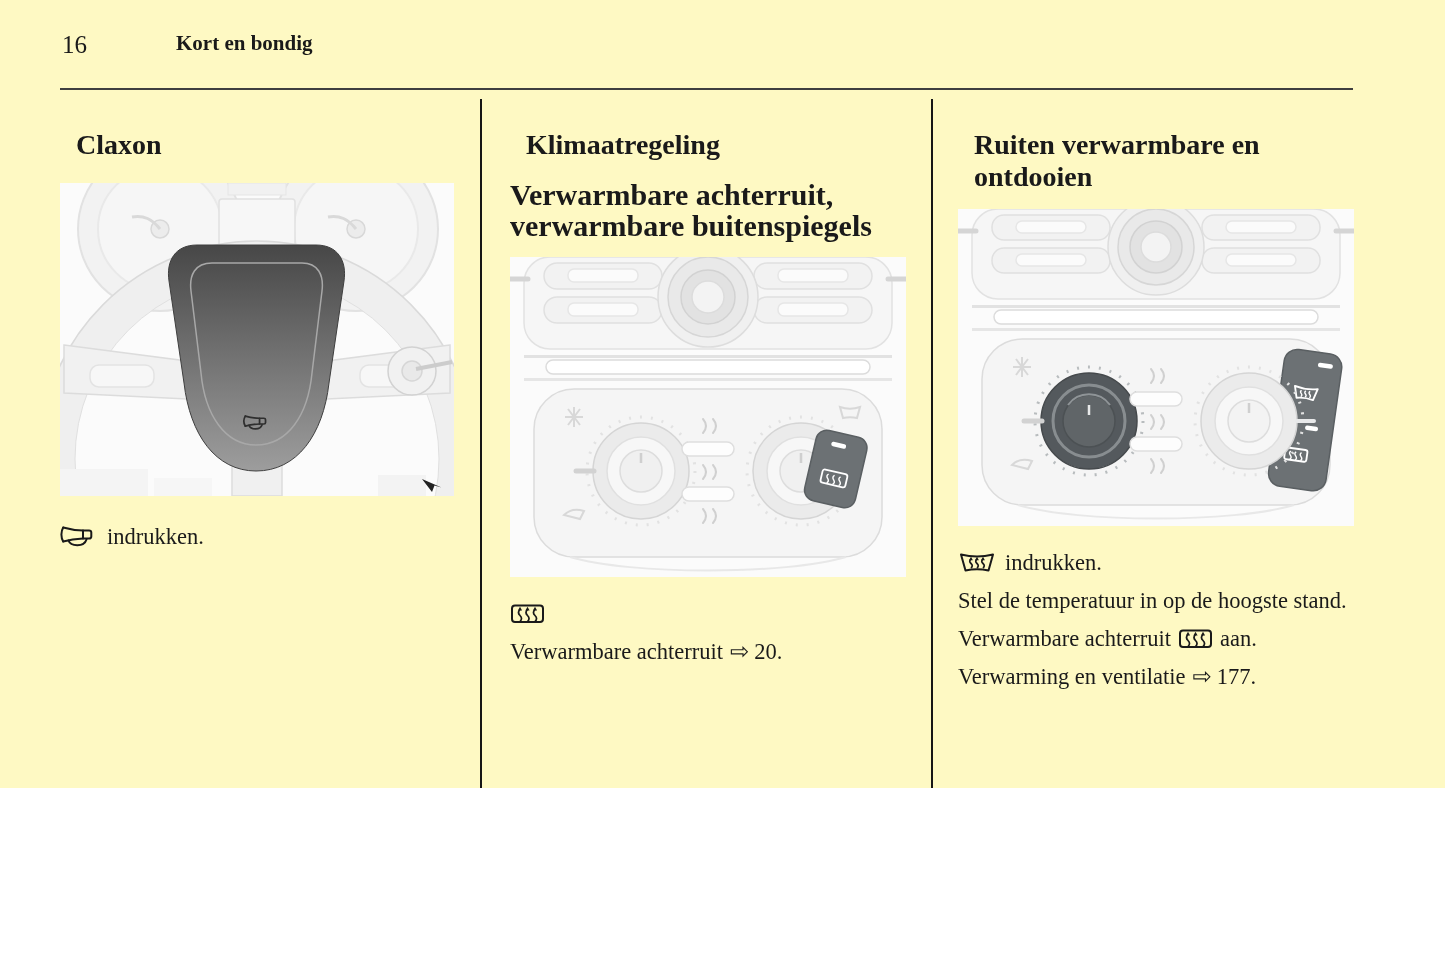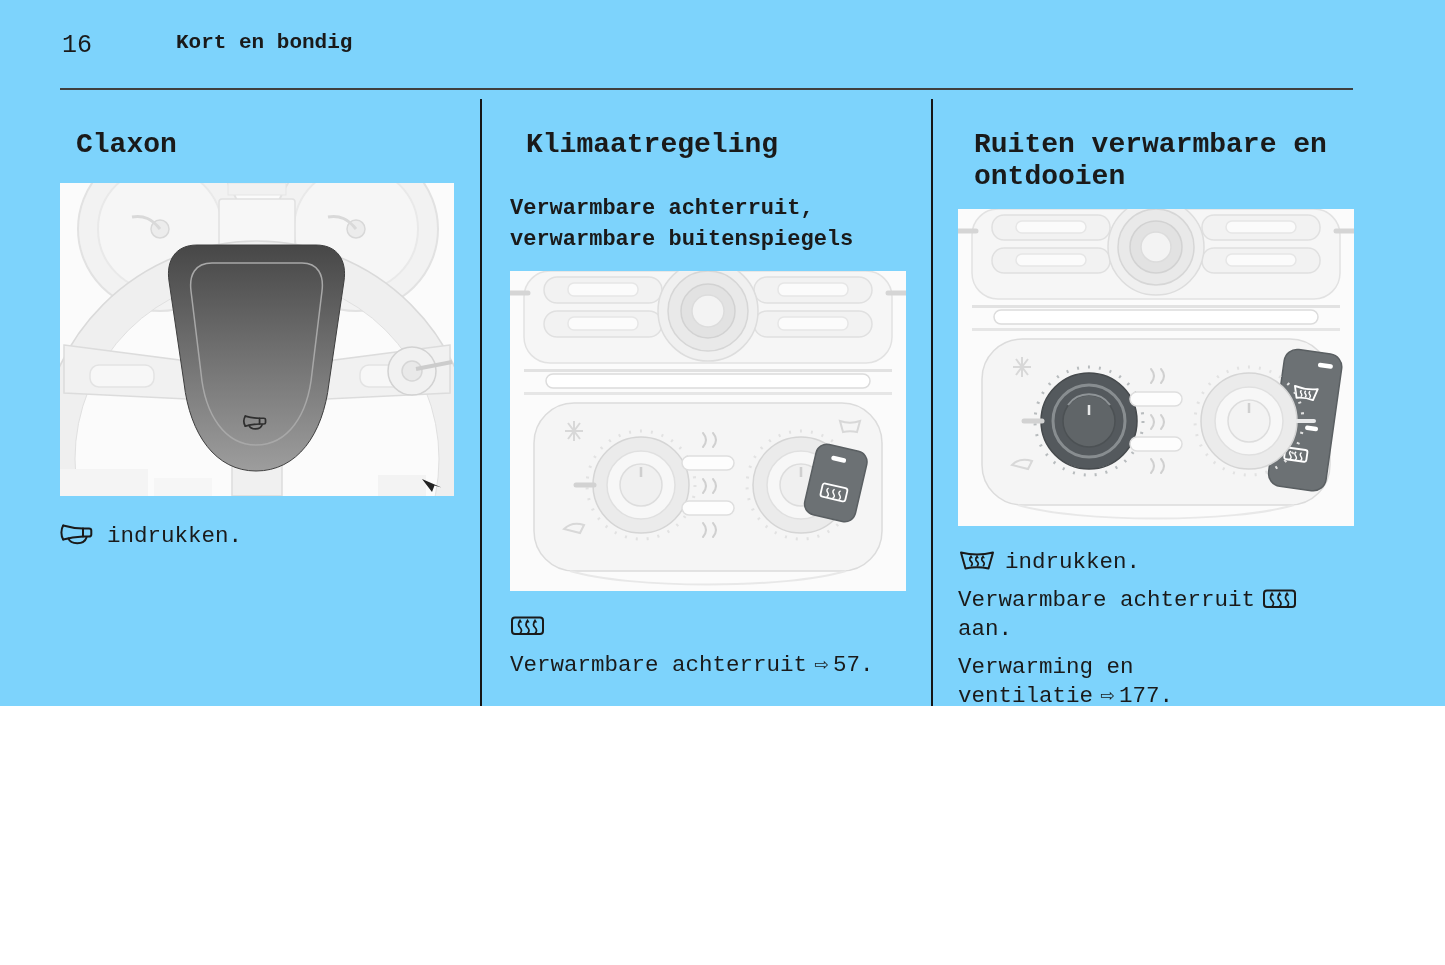--- a/index.html
+++ b/index.html
@@ -1,33 +1,33 @@
 <!DOCTYPE html>
 <html><head>
 <meta charset="utf-8">
 <style>
   html,body{margin:0;padding:0;background:#ffffff;}
-  .page{position:relative;width:1445px;height:706px;background:#7dd3fc;overflow:hidden;
-        font-family:Liberation Mono, monospace;color:#1a1a1a;}
+  .page{position:relative;width:1445px;height:788px;background:#fef9c3;overflow:hidden;
+        font-family:Liberation Serif, serif;color:#1a1a1a;}
 
   .page-number{position:absolute;left:62px;top:31px;font-size:25px;}
   .section-title{position:absolute;left:176px;top:31px;font-size:21px;font-weight:700;}
   .header-rule{position:absolute;left:60px;top:88px;width:1293px;height:2px;background:#3f3f3f;}
 
   .col-divider{position:absolute;top:99px;width:2px;height:813px;background:#161616;}
   .divider-1{left:480px;}
   .divider-2{left:931px;}
 
   .col{position:absolute;top:113px;}
   .col-1{left:60px;width:394px;}
   .col-2{left:510px;width:398px;}
   .col-3{left:958px;width:400px;}
 
   .heading{font-size:28px;font-weight:700;line-height:32px;margin:16px;}
-  .subheading{font-size:22px;font-weight:700;line-height:31px;margin:32px 0 0 0;}
+  .subheading{font-size:30px;font-weight:700;line-height:31px;margin:18px 0 0 0;}
   .bodytext{font-size:22.5px;line-height:29px;margin:0;}
 
   .fig{display:block;}
   .fig svg{display:block;}
   .fig-claxon{margin-top:22px;}
   .fig-klimaat{margin-top:16px;}
   .fig-ruiten{margin-top:16px;}
 
   .cap-claxon{margin-top:26px;}
   .p-first{margin-top:22px;}
@@ -201,21 +201,21 @@
           <path d="M10 19.5 Q13 16.5 10 13.5 Q7 10.5 10 7.5"></path>
           <path d="M17.5 19.5 Q20.5 16.5 17.5 13.5 Q14.5 10.5 17.5 7.5"></path>
           <path d="M25 19.5 Q28 16.5 25 13.5 Q22 10.5 25 7.5"></path>
         </g>
         <path d="M7.9 8.6 L12.1 8.6 L10 4.8 Z" fill="#1a1a1a"></path>
         <path d="M15.4 8.6 L19.6 8.6 L17.5 4.8 Z" fill="#1a1a1a"></path>
         <path d="M22.9 8.6 L27.1 8.6 L25 4.8 Z" fill="#1a1a1a"></path>
       </svg>
     </p>
     <p class="bodytext p-next">
-      <span>Verwarmbare achterruit</span><span class="ref-arrow">⇨</span><span>57.</span>
+      <span>Verwarmbare achterruit</span><span class="ref-arrow">⇨</span><span>20.</span>
     </p>
   </div>
 
   <div class="col col-3">
     <h1 class="heading">Ruiten verwarmbare en ontdooien</h1>
 
     <div class="fig fig-ruiten">
       <svg width="396" height="317" viewBox="0 0 396 317">
         <rect x="0" y="0" width="396" height="317" fill="#fbfbfb"></rect>
 
@@ -299,20 +299,21 @@
         <g stroke="#1a1a1a" stroke-width="1.7" fill="none">
           <path d="M13 17 Q15.5 14.8 13 12.5 Q10.5 10.2 13 8.2"></path>
           <path d="M19 17 Q21.5 14.8 19 12.5 Q16.5 10.2 19 8.2"></path>
           <path d="M25 17 Q27.5 14.8 25 12.5 Q22.5 10.2 25 8.2"></path>
         </g>
         <path d="M11.1 9.2 L14.9 9.2 L13 5.8 Z" fill="#1a1a1a"></path>
         <path d="M17.1 9.2 L20.9 9.2 L19 5.8 Z" fill="#1a1a1a"></path>
         <path d="M23.1 9.2 L26.9 9.2 L25 5.8 Z" fill="#1a1a1a"></path>
       </svg><span>indrukken.</span>
     </p>
+    <p class="bodytext p-next">Stel de temperatuur in op de hoogste stand.</p>
     <p class="bodytext p-next">
       <span>Verwarmbare achterruit</span><svg class="inline-icon icon-mid" width="35" height="23" viewBox="0 0 35 23">
         <rect x="2" y="3.5" width="31" height="16.5" rx="3" fill="none" stroke="#1a1a1a" stroke-width="2"></rect>
         <g stroke="#1a1a1a" stroke-width="1.7" fill="none">
           <path d="M10 19.5 Q13 16.5 10 13.5 Q7 10.5 10 7.5"></path>
           <path d="M17.5 19.5 Q20.5 16.5 17.5 13.5 Q14.5 10.5 17.5 7.5"></path>
           <path d="M25 19.5 Q28 16.5 25 13.5 Q22 10.5 25 7.5"></path>
         </g>
         <path d="M7.9 8.6 L12.1 8.6 L10 4.8 Z" fill="#1a1a1a"></path>
         <path d="M15.4 8.6 L19.6 8.6 L17.5 4.8 Z" fill="#1a1a1a"></path>

